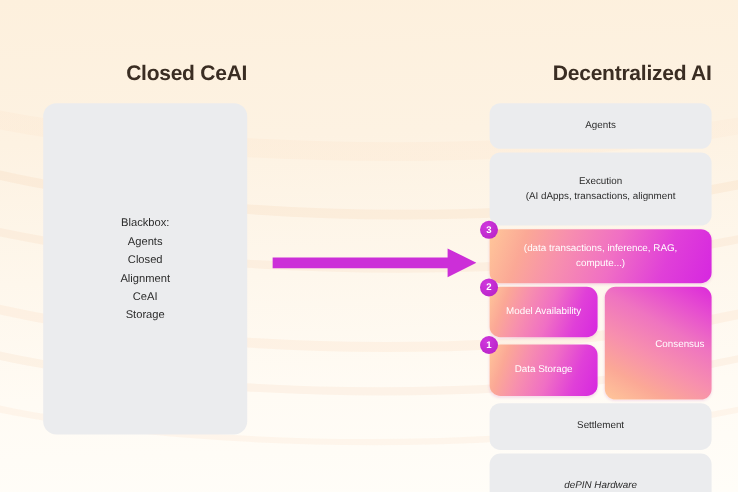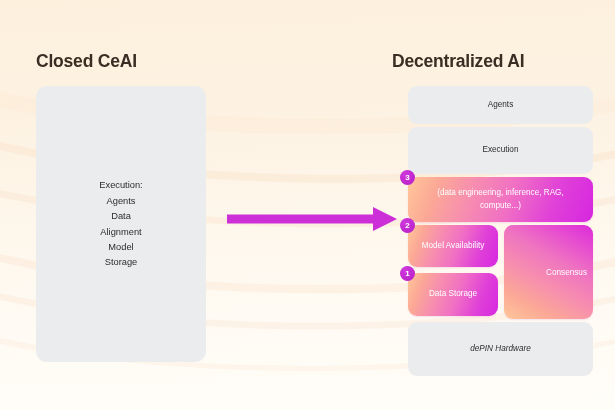--- a/index.html
+++ b/index.html
@@ -33,31 +33,31 @@
   }
 
   
   .panel {
     position: absolute;
     z-index: 2;
   }
 
   .col-title {
     position: absolute;
-    text-align: left;
+    text-align: right;
     font-size: 17.5px;
     font-weight: bold;
     color: #3a2d23;
     letter-spacing: -0.2px;
     white-space: nowrap;
     z-index: 3;
   }
 
   #title-left  { left: 36px;  top: 51px; width: 170px; }
-  #title-right { left: 392px; top: 51px; width: 185px; }
+  #title-right { left: 408px; top: 51px; width: 185px; }
 
   
   #closed-card {
     left: 36px;
     top: 86px;
     width: 170px;
     height: 276px;
     background: #ebecee;
     border-radius: 11px;
     display: flex;
@@ -119,21 +119,21 @@
         #ffc79a 0%,
         #fba896 16%,
         #f78fae 33%,
         #f06fc4 55%,
         #e040d8 78%,
         #d627e0 100%);
     box-shadow: 0 1px 2px rgba(190,60,180,0.14);
   }
 
   #layer-agents     { height: 38px; }
-  #layer-execution  { height: 47px; }
+  #layer-execution  { height: 61px; }
   #layer-serving    { height: 45px; }
   #layer-settlement { height: 39px; }
   #layer-depin      { height: 54px; font-style: italic; }
 
   
   #middle-row {
     position: relative;
     display: flex;
     gap: 6px;
     margin-bottom: 3px;
@@ -207,49 +207,50 @@
   <path d="M0,300 C170,336 430,342 615,302 L615,296 C430,334 170,330 0,293 Z" fill="#f7d4b6" opacity="0.20"></path>
   <path d="M0,344 C170,378 430,382 615,344 L615,339 C430,376 170,374 0,338 Z" fill="#f7d4b6" opacity="0.16"></path>
 </svg>
 
 <div class="col-title" id="title-left">Closed CeAI</div>
 
 <div class="col-title" id="title-right">Decentralized AI</div>
 
 <div class="panel" id="closed-card">
   <div id="closed-list">
-    <div class="row">Execution:</div>
+    <div class="row">Blackbox:</div>
     <div class="row">Agents</div>
-    <div class="row">Data</div>
+    <div class="row">Closed</div>
     <div class="row">Alignment</div>
-    <div class="row">Model</div>
+    <div class="row">CeAI</div>
     <div class="row">Storage</div>
   </div>
 </div>
 
 <svg id="arrow" viewBox="0 0 170 26" width="170" height="26">
   <path d="M0,8.5 L146,8.5 L146,1 L170,13 L146,25 L146,17.5 L0,17.5 Z" fill="#cc2fd8"></path>
 </svg>
 
 <div id="stack">
 
   <div class="layer grey" id="layer-agents">
     <span class="layer-label">Agents</span>
   </div>
 
   <div class="layer grey" id="layer-execution">
     <div class="layer-label">
       <div>Execution</div>
+      <div class="nowrap">(AI dApps, transactions, alignment</div>
     </div>
   </div>
 
   <div class="layer pink" id="layer-serving">
     <span class="badge">3</span>
     <div class="layer-label">
-      <div>(data engineering, inference, RAG,</div>
+      <div>(data transactions, inference, RAG,</div>
       <div>compute...)</div>
     </div>
   </div>
 
   <div id="middle-row">
     <div id="middle-left-col">
 
       <div class="layer pink" id="layer-availability">
         <span class="badge">2</span>
         <span class="layer-label">Model Availability</span>
@@ -260,18 +261,21 @@
         <span class="layer-label">Data Storage</span>
       </div>
 
     </div>
 
     <div id="layer-consensus">
       <span class="layer-label">Consensus</span>
     </div>
   </div>
 
+  <div class="layer grey" id="layer-settlement">
+    <span class="layer-label">Settlement</span>
+  </div>
 
   <div class="layer grey" id="layer-depin">
     <span class="layer-label">dePIN Hardware</span>
   </div>
 
 </div>
 
 </body></html>

